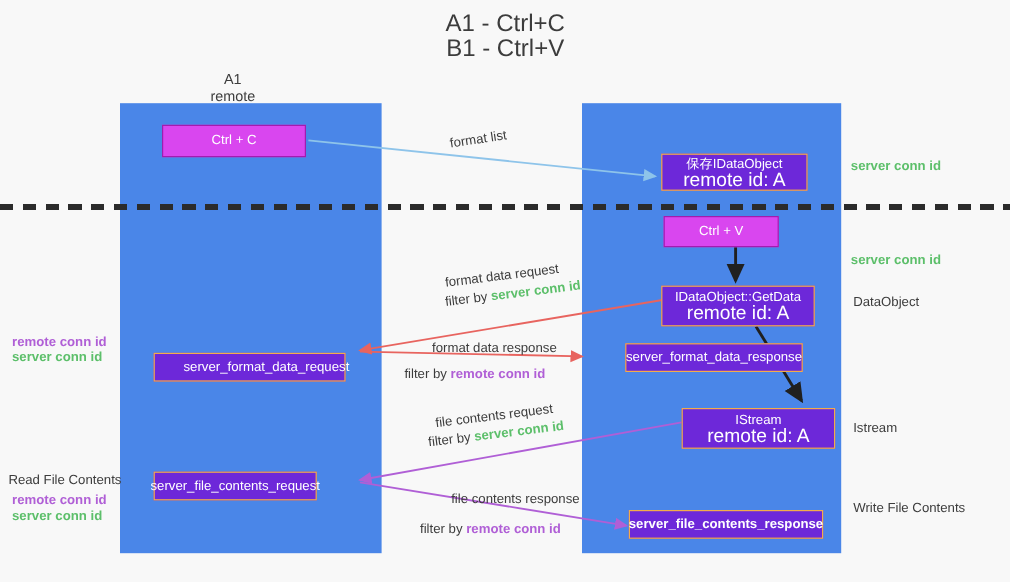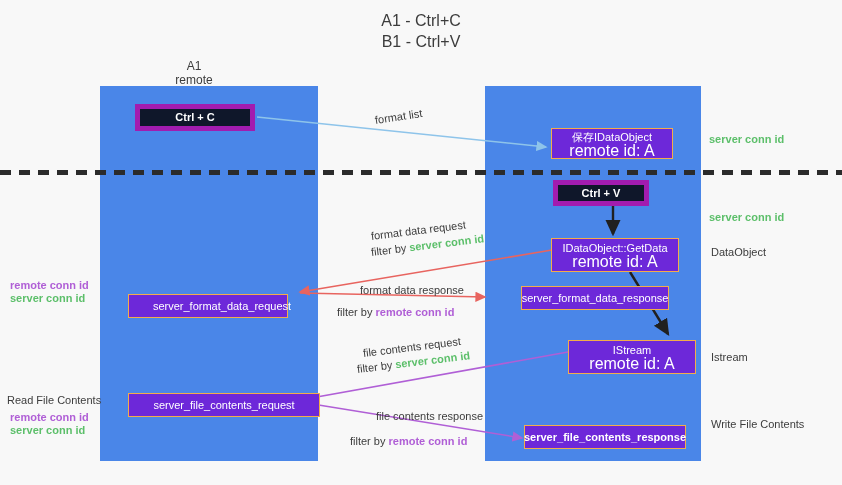--- a/index.html
+++ b/index.html
@@ -5,24 +5,24 @@
   html,body{margin:0;padding:0;}
   body{
     width:842px;height:485px;position:relative;overflow:hidden;
     background:#f8f8f8;
     font-family:"Liberation Sans","DejaVu Sans",sans-serif;
     color:#3c3c3c;
   }
   #stage{position:absolute;inset:0;}
   .lane{position:absolute;background:#4a86e8;}
   .lane-hdr{position:absolute;text-align:center;font-size:12px;color:#3c3c3c;line-height:14px;}
-  .title{position:absolute;text-align:center;font-size:16px;line-height:21px;color:#3c3c3c;}
+  .title{position:absolute;text-align:center;font-size:20px;line-height:21px;color:#3c3c3c;}
   .box{position:absolute;box-sizing:border-box;display:flex;flex-direction:column;
        align-items:center;justify-content:center;color:#ffffff;font-size:11px;line-height:13px;text-align:center;}
-  .box.green{background:#0f172a;border:5px solid #a21caf;font-weight:bold;}
+  .box.green{background:#d946ef;border:1px solid #a21caf;}
   .box.orange{background:#fbb košt;}
   .box.orange{background:#6d28d9;border:1px solid #f2ad4a;}
   .box .l2{font-size:16px;}
   .lbl{position:absolute;font-size:11px;line-height:14px;color:#3c3c3c;white-space:nowrap;}
   .green-t{color:#5cbf6a;font-weight:bold;}
   .purple-t{color:#b05fd6;font-weight:bold;}
   .rot-a{transform:rotate(-8.5deg);transform-origin:left center;}
   .rot-b{transform:rotate(-7deg);transform-origin:left center;}
   svg.overlay{position:absolute;left:0;top:0;width:842px;height:485px;pointer-events:none;}
   .dash{position:absolute;left:0;top:170px;width:842px;height:5px;
@@ -103,21 +103,21 @@
   </div>
 
   <div class="box orange" style="left:128px;top:294px;width:160px;height:24px;padding-left:28px;">
     <div>server_format_data_request</div>
   </div>
 
   <div class="box orange" style="left:489px;top:286px;width:148px;height:24px;margin-left:32px;">
     <div>server_format_data_response</div>
   </div>
 
-  <div class="box orange" style="left:128px;top:393px;width:192px;height:24px;">
+  <div class="box orange" style="left:128px;top:393px;width:136px;height:24px;">
     <div>server_file_contents_request</div>
   </div>
 
   <div class="box orange" style="left:524px;top:425px;width:162px;height:24px;font-weight:bold;">
     <div>server_file_contents_response</div>
   </div>
 
   <div class="lbl rot-a" style="left:375px;top:113px;">format list</div>
 
   <div class="lbl rot-b" style="left:371px;top:229px;">format data request</div>

